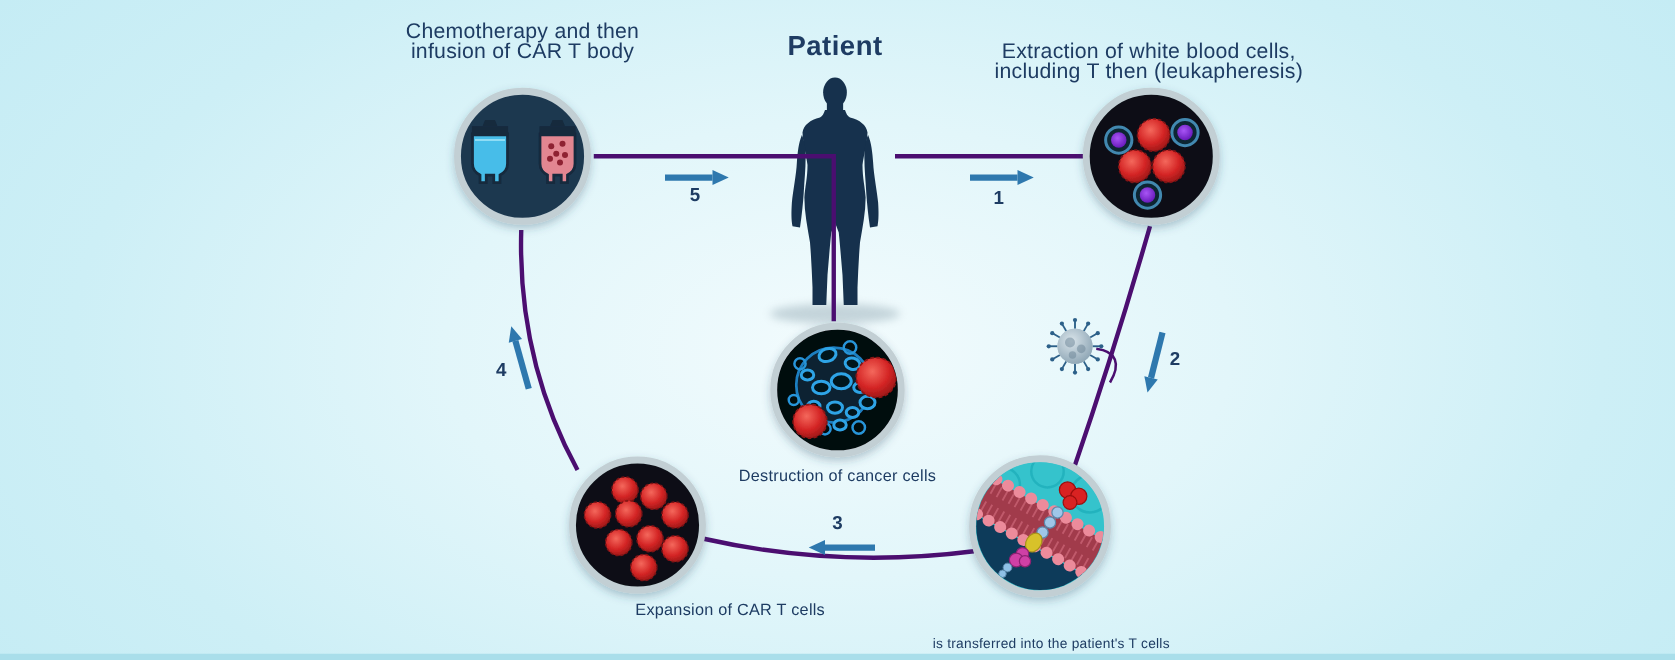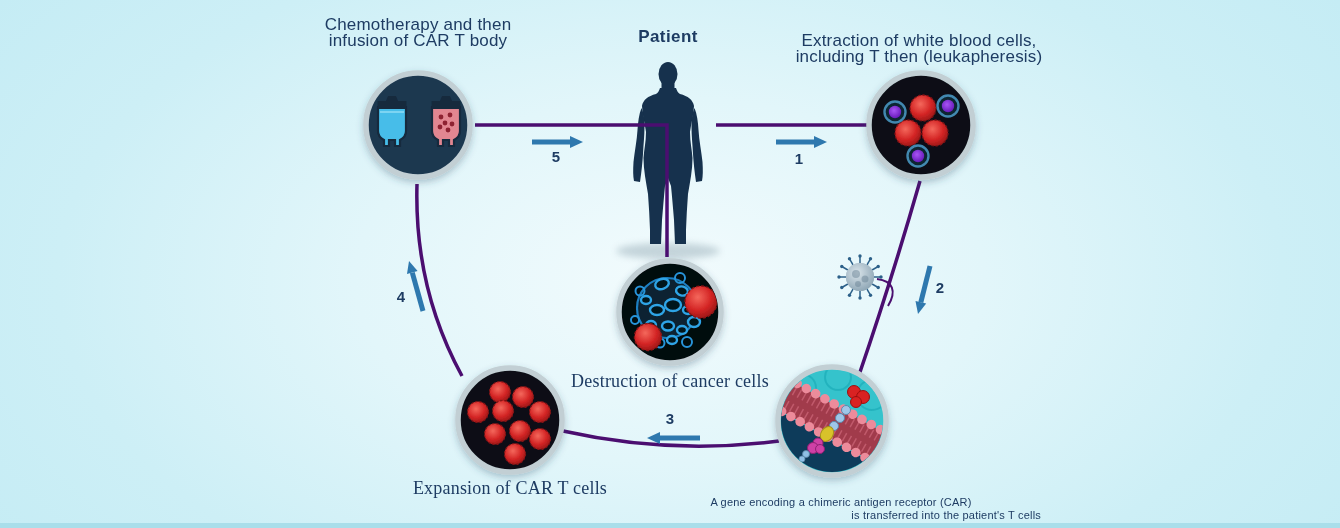--- a/index.html
+++ b/index.html
@@ -14,22 +14,22 @@
   .bottom-strip{position:absolute;left:0;right:0;bottom:0;height:5px;background:#a9deea;}
   svg{position:absolute;left:0;top:0;}
   .lbl{
     position:absolute;
     color:#1e3c63;
     text-align:center;
     font-size:17px;
     line-height:16px;
     letter-spacing:.2px;
   }
-  .lbl.big{font-size:17px;font-weight:bold;letter-spacing:.4px;}
-  .lbl.med{font-size:18px;font-family:Liberation Serif, serif;}
+  .lbl.big{font-size:22px;font-weight:bold;letter-spacing:.4px;}
+  .lbl.med{font-size:13px;}
   .lbl.small{font-size:11px;line-height:13px;}
   .num{
     position:absolute;width:22px;text-align:center;
     color:#1e3c63;font-size:15px;font-weight:bold;
   }
 </style>
 </head>
 <body>
 
 <div class="stage">
@@ -309,24 +309,23 @@
 
   <div class="lbl big" style="left:608px;top:29px;width:120px;">Patient</div>
 
   <div class="lbl" style="left:759px;top:33px;width:320px;">
     <div>Extraction of white blood cells,</div>
     <div>including T then (leukapheresis)</div>
   </div>
 
   <div class="lbl med" style="left:520px;top:373px;width:300px;">Destruction of cancer cells</div>
 
-  <div class="lbl med" style="left:360px;top:480px;width:300px;">Expansion of CAR T cells</div>
-
-  <div class="lbl small" style="left:641px;top:496px;width:400px;">A gene encoding a chimeric antigen receptor (CAR)</div>
-  <div class="lbl small" style="left:641px;top:509px;width:400px;text-align:right;">is transferred into the patient's T cells</div>
+  <div class="lbl med" style="left:360px;top:480px;width:300px;text-align:right;">Expansion of CAR T cells</div>
+
+  <div class="lbl small" style="left:641px;top:509px;width:400px;">is transferred into the patient's T cells</div>
 
   <div class="num" style="left:545px;top:148px;">5</div>
   <div class="num" style="left:788px;top:150px;">1</div>
   <div class="num" style="left:929px;top:279px;">2</div>
   <div class="num" style="left:659px;top:410px;">3</div>
   <div class="num" style="left:390px;top:288px;">4</div>
 
   <div class="bottom-strip"></div>
 </div>
 

